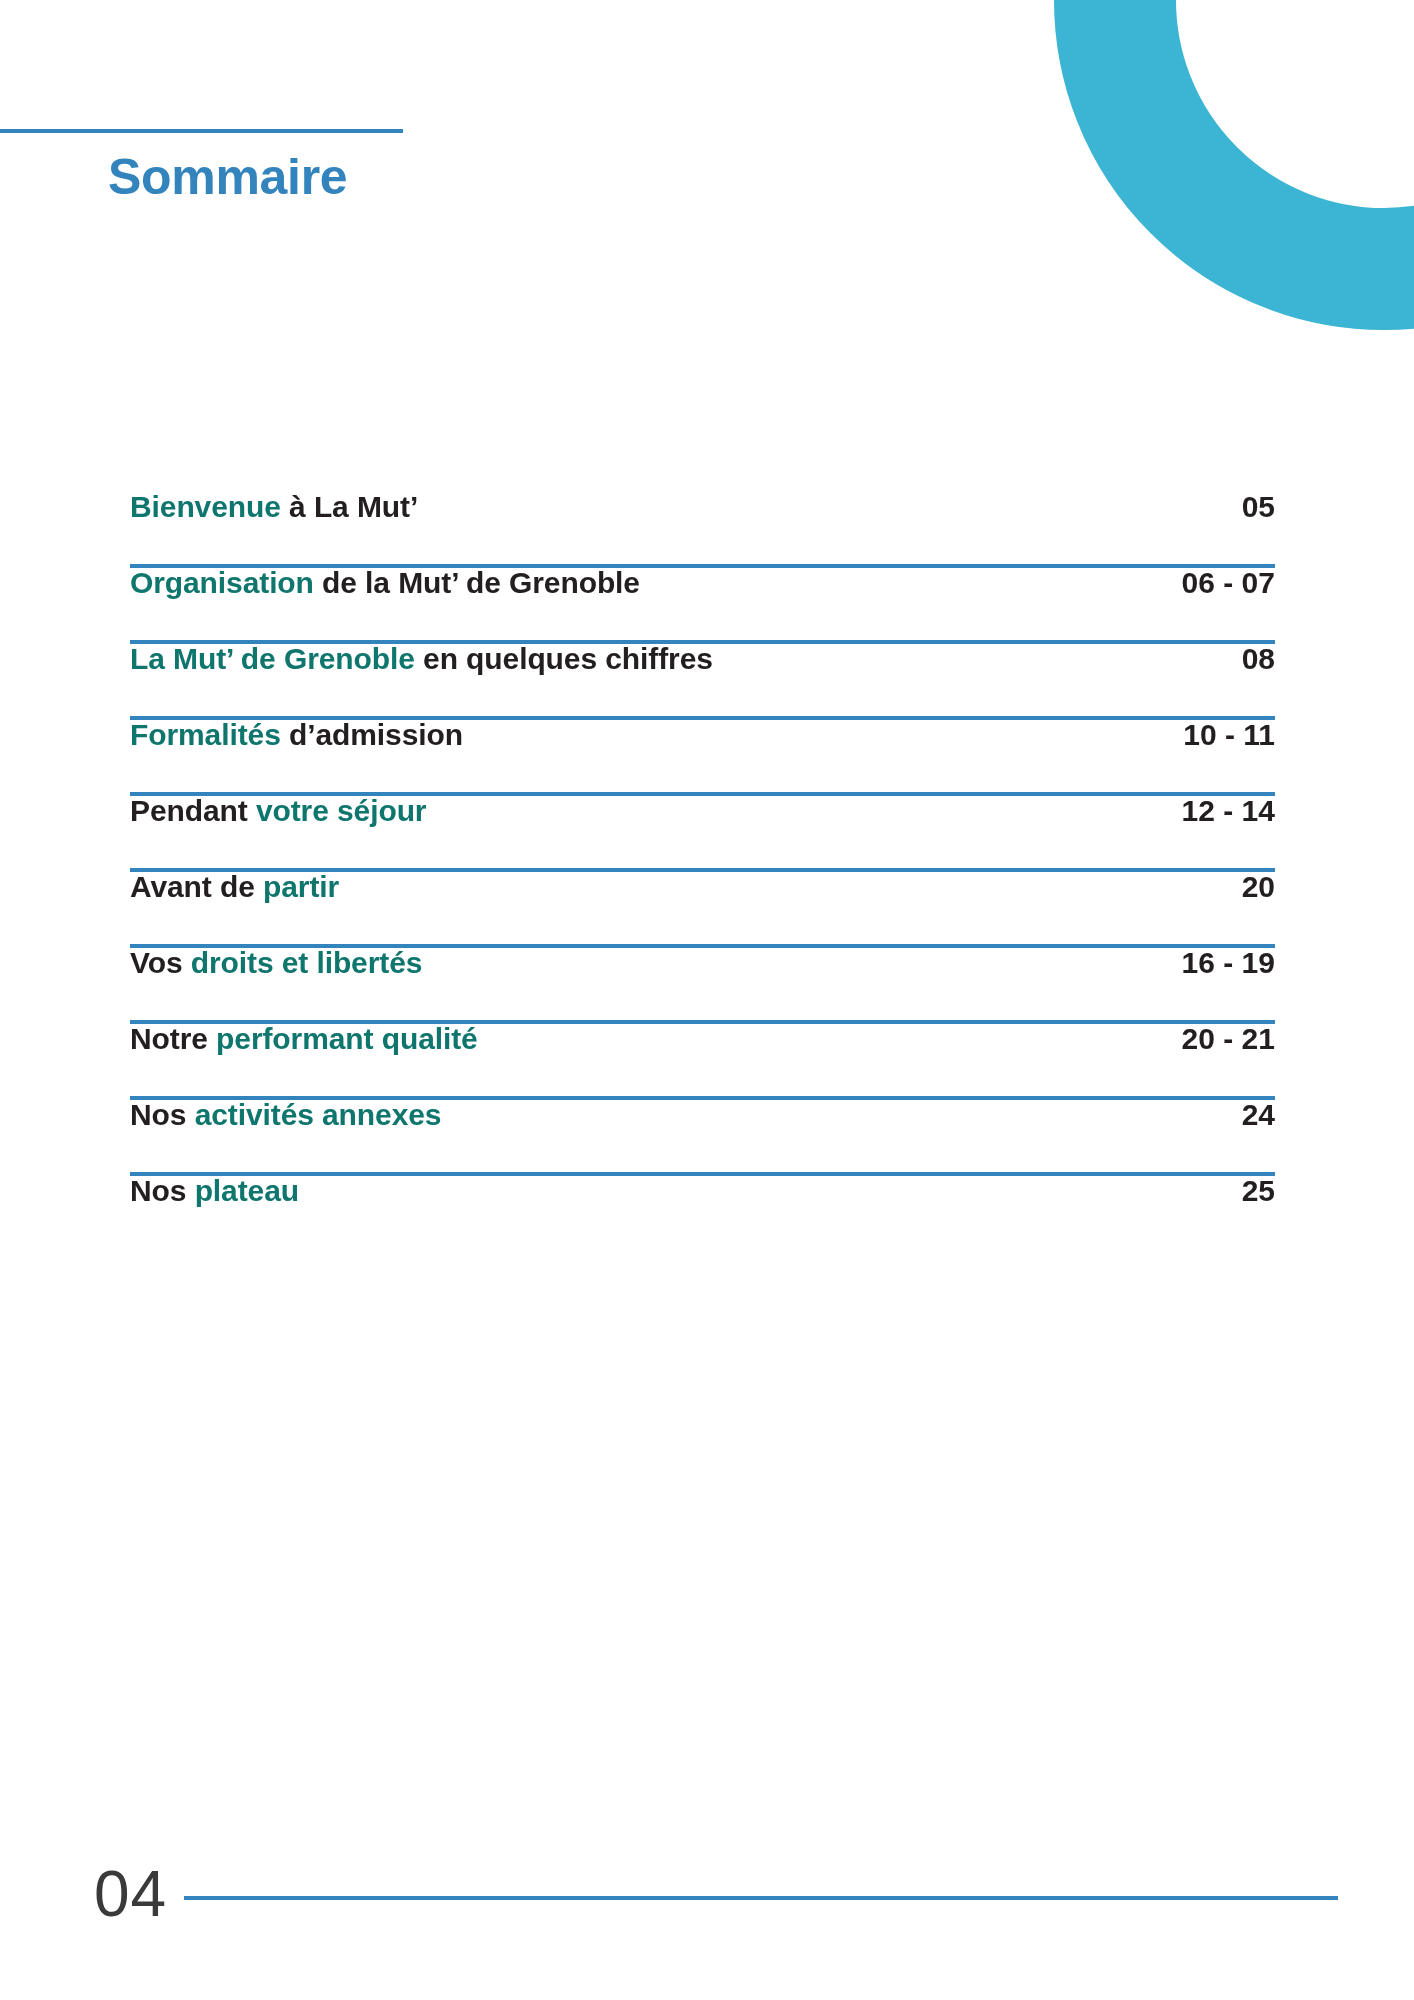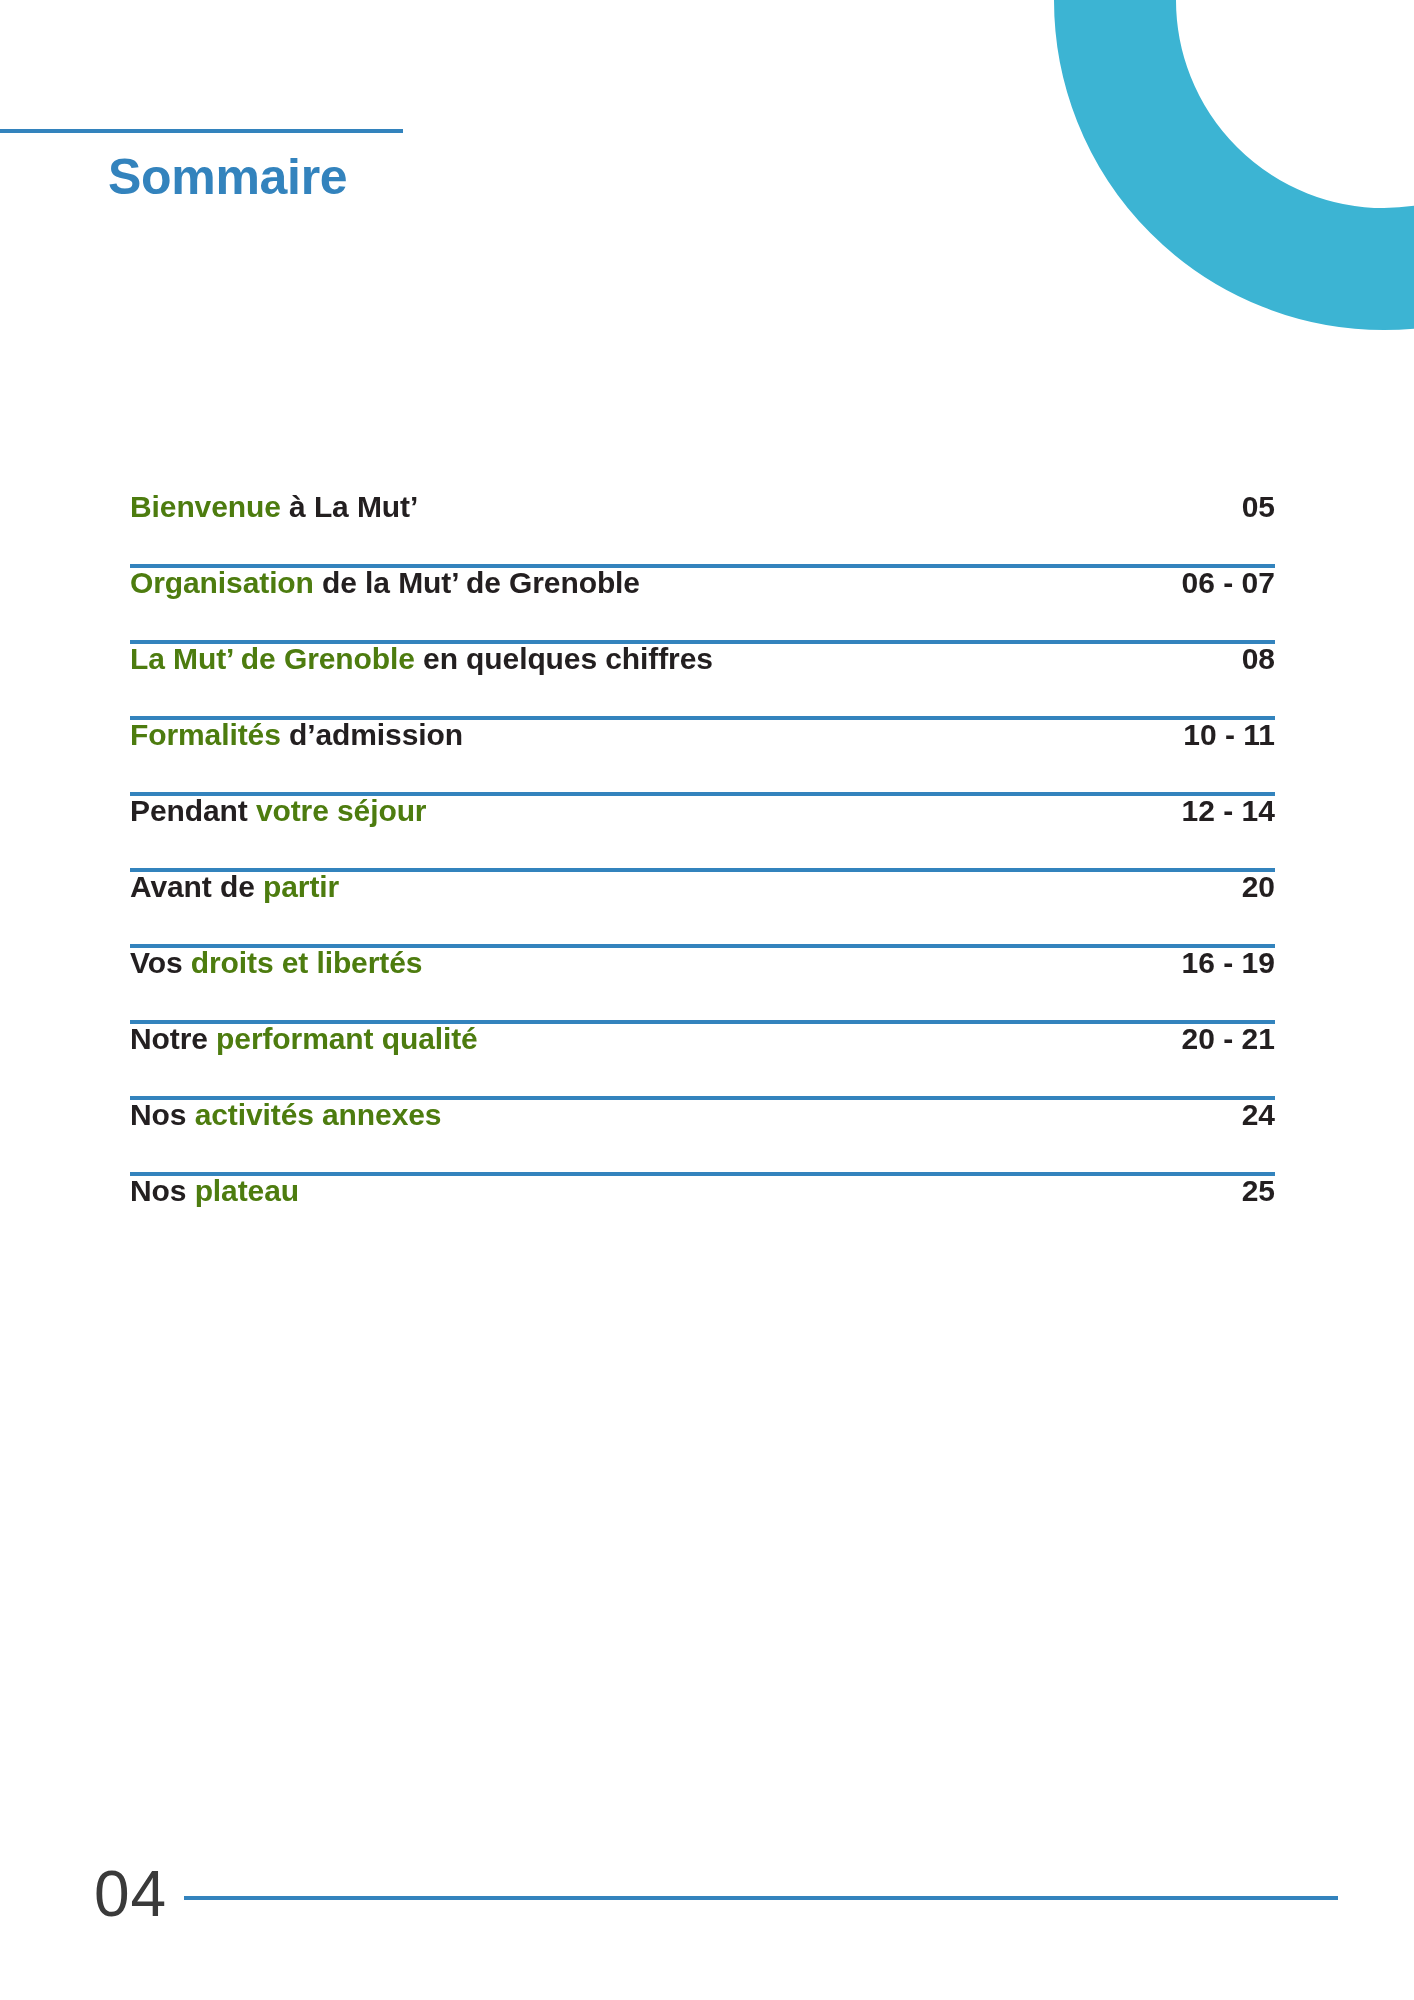--- a/index.html
+++ b/index.html
@@ -84,21 +84,21 @@
   }
   .toc-label {
     font-size: 30px;
     font-weight: 700;
     color: #231F20;
     letter-spacing: -0.1px;
     white-space: nowrap;
     line-height: 1;
   }
   .toc-label .hl {
-    color: #4d7c0f;
+    color: #0f766e;
   }
   .toc-pages {
     font-size: 30px;
     font-weight: 700;
     color: #231F20;
     white-space: nowrap;
     line-height: 1;
     text-align: left;
   }
   .toc-sep {

